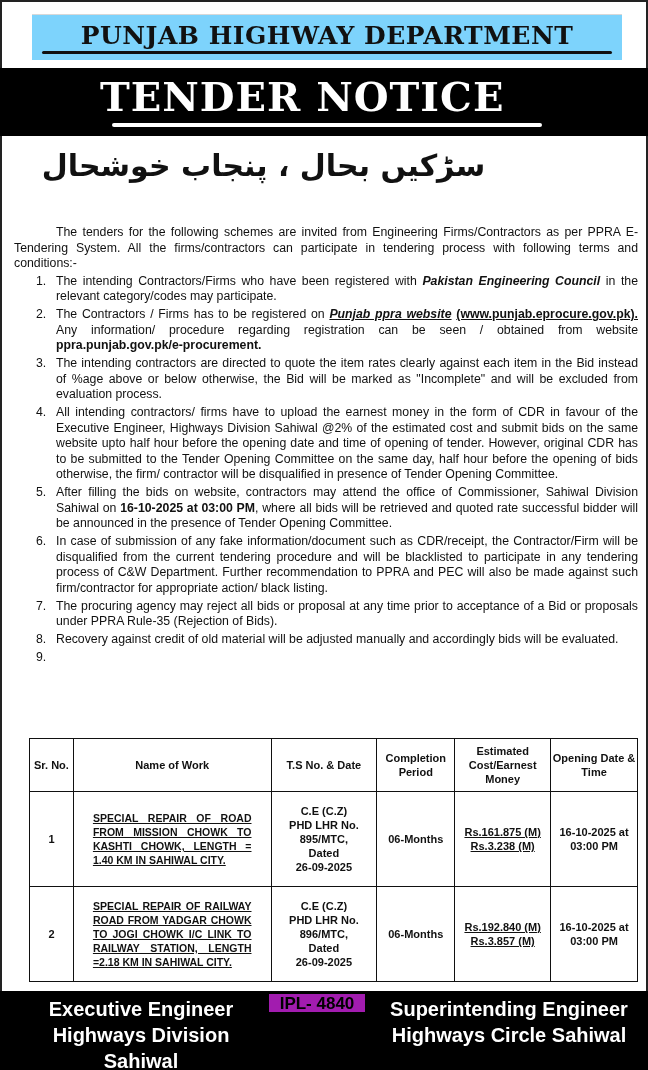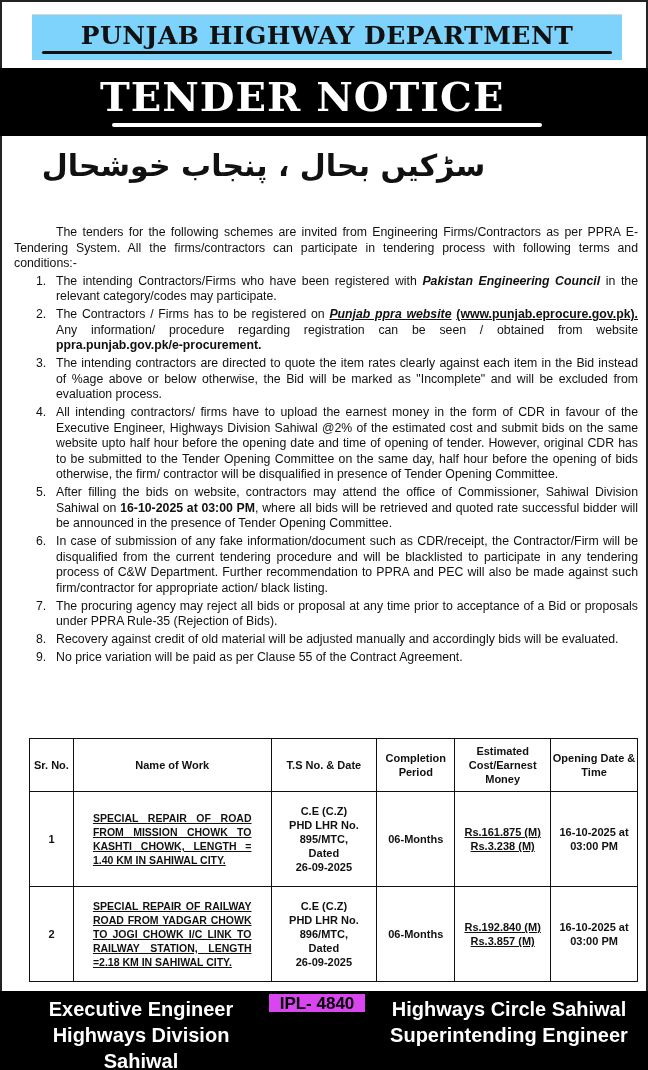--- a/index.html
+++ b/index.html
@@ -82,21 +82,21 @@
     position: absolute; left: 0; top: 991px; width: 648px; height: 79px; background: #000;
   }
   .f-text {
     position: absolute; color: #fff; font-family: "Liberation Sans", sans-serif;
     font-weight: bold; font-size: 20px; line-height: 26px; text-align: center;
   }
   .f-left { left: 16px; width: 250px; top: 996px; }
   .f-right { left: 378px; width: 262px; top: 996px; }
   .ipl {
     position: absolute; left: 268px; top: 993px; width: 98px; height: 20px;
-    background: #d946ef; color: #000; border: 1px solid #000;
+    background: #a21caf; color: #000; border: 1px solid #000;
     font-family: "Liberation Sans", sans-serif; font-weight: bold; font-size: 17px;
     line-height: 19px; text-align: center;
   }
 </style>
 </head>
 <body>
 
 <div class="frame"></div>
 
 <div class="dept-wrap">
@@ -141,21 +141,20 @@
     <li>
       <span class="num">7.</span>
       <span>The procuring agency may reject all bids or proposal at any time prior to acceptance of a Bid or proposals under PPRA Rule-35 (Rejection of Bids).</span>
     </li>
     <li>
       <span class="num">8.</span>
       <span>Recovery against credit of old material will be adjusted manually and accordingly bids will be evaluated.</span>
     </li>
     <li>
       <span class="num">9.</span>
-      <span>No price variation will be paid as per Clause 55 of the Contract Agreement.</span>
     </li>
   </ol>
 </div>
 
 <table class="tbl">
   <colgroup>
     <col style="width:44px">
       <col style="width:198px">
       <col style="width:106px">
     <col style="width:78px">
@@ -216,15 +215,15 @@
   </tbody>
 </table>
 
 <div class="footer"></div>
 <div class="f-text f-left">
   <div>Executive Engineer</div>
   <div>Highways Division Sahiwal</div>
 </div>
 <div class="ipl">IPL- 4840</div>
 <div class="f-text f-right">
+  <div>Superintending Engineer</div>
   <div>Highways Circle Sahiwal</div>
-  <div>Superintending Engineer</div>
 </div>
 
 </body></html>

